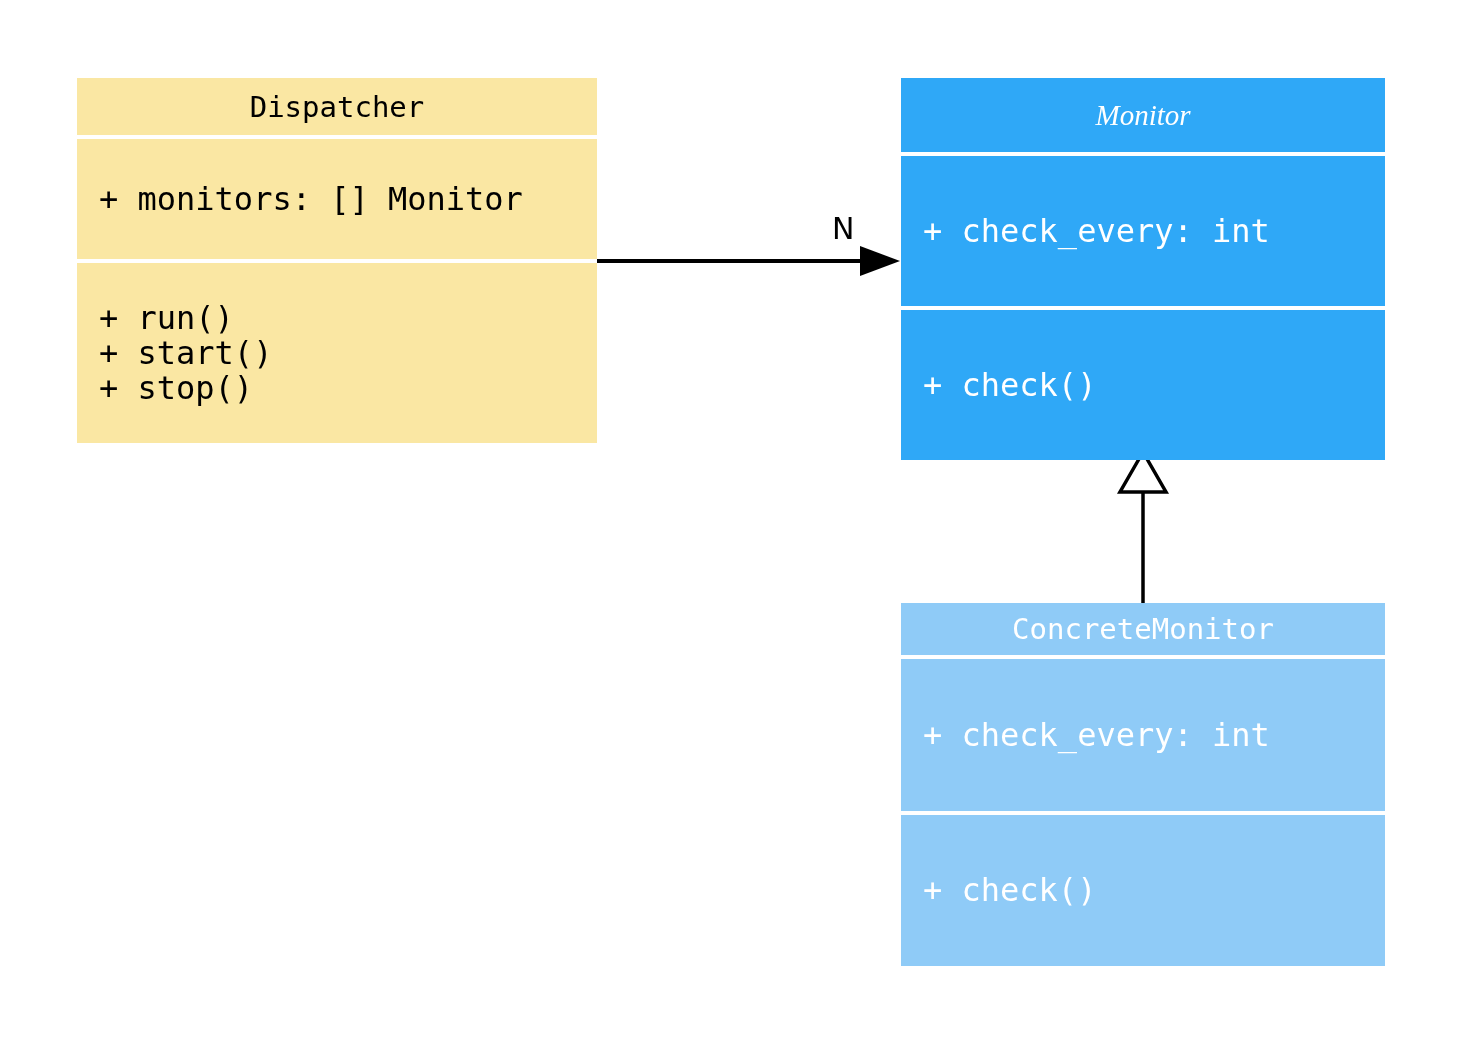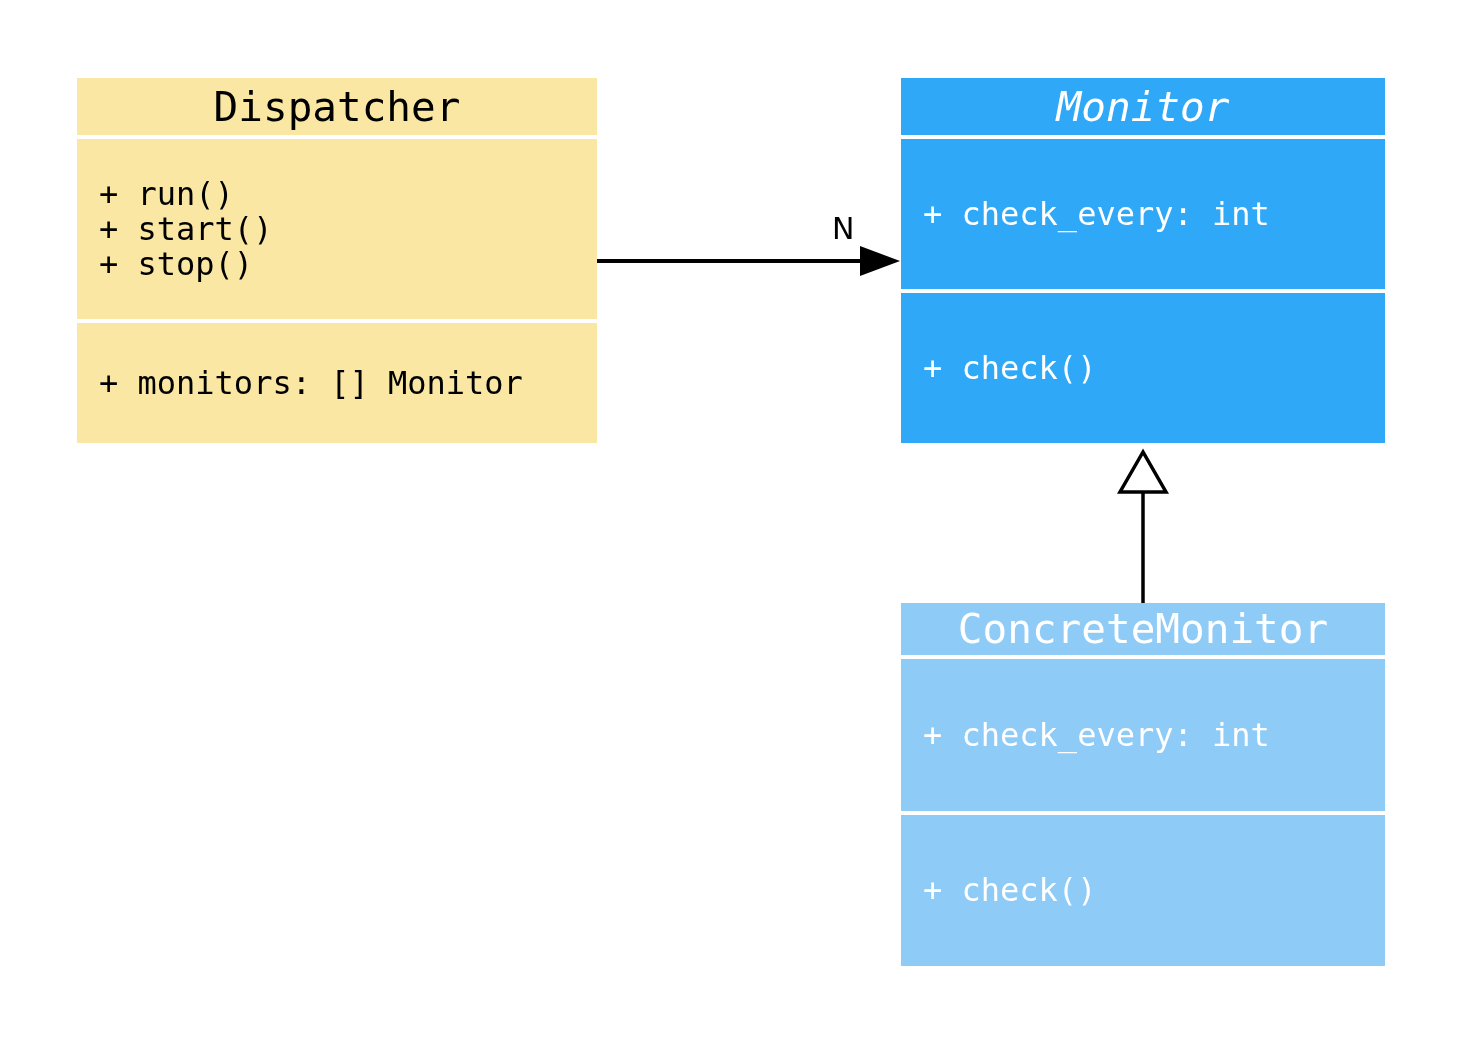--- a/index.html
+++ b/index.html
@@ -15,32 +15,32 @@
   .arrow-layer { position: absolute; left: 0; top: 0; }
   .arrow-line { stroke: var(--arrow, #000); fill: none; }
   .assoc-line { stroke-width: 4; }
   .assoc-head { fill: var(--arrow, #000); stroke: none; }
   .inherit-line { stroke-width: 3.5; }
   .inherit-head { fill: var(--background, #fff); stroke: var(--arrow, #000); stroke-width: 3.5; }
 
   .uml-class { position: absolute; display: flex; flex-direction: column; }
   .sec { display: flex; flex-direction: column; justify-content: center; }
   .sec + .sec { margin-top: 4px; }
-  .sec.title { align-items: center; font-size: 41px; }
+  .sec.title { align-items: center; font-size: 29px; }
   .sec.body { padding-left: 22px; font-size: 32px; line-height: 35px; }
 
   .class-dispatcher-box { left: 77px; top: 78px; width: 520px; }
   .class-dispatcher-box .sec { background: var(--dispatcher-fill, #fae7a3); color: #000; }
   .class-dispatcher-box .title   { height: 57px; }
   .class-dispatcher-box .attrs   { height: 120px; }
   .class-dispatcher-box .methods { height: 180px; }
 
   .class-monitor-box { left: 901px; top: 78px; width: 484px; }
   .class-monitor-box .sec { background: var(--monitor-fill, #2fa8f7); color: #fff; }
-  .class-monitor-box .title   { height: 57px; font-style: italic; }
+  .class-monitor-box .title   { height: 74px; font-style: italic; font-family: Liberation Serif, serif; }
   .class-monitor-box .attrs   { height: 150px; }
   .class-monitor-box .methods { height: 150px; }
 
   .class-concrete-box { left: 901px; top: 603px; width: 484px; }
   .class-concrete-box .sec { background: var(--concrete-monitor-fill, #8fcbf7); color: #fff; }
   .class-concrete-box .title   { height: 52px; }
   .class-concrete-box .attrs   { height: 152px; }
   .class-concrete-box .methods { height: 151px; }
 
   .multiplicity {
@@ -64,27 +64,27 @@
     <g>
       <line class="arrow-line inherit-line" x1="1143" y1="603" x2="1143" y2="490"></line>
       <polygon class="inherit-head" points="1143,452 1120,492 1166,492"></polygon>
     </g>
   </svg>
 
   <div class="multiplicity">N</div>
 
   <div class="uml-class class-dispatcher-box">
     <div class="sec title">Dispatcher</div>
+    <div class="sec body attrs">
+      <div>+ monitors: [] Monitor</div>
+    </div>
     <div class="sec body methods">
       <div>+ run()</div>
       <div>+ start()</div>
       <div>+ stop()</div>
-    </div>
-    <div class="sec body attrs">
-      <div>+ monitors: [] Monitor</div>
     </div>
   </div>
 
   <div class="uml-class class-monitor-box">
     <div class="sec title">Monitor</div>
     <div class="sec body attrs">
       <div>+ check_every: int</div>
     </div>
     <div class="sec body methods">
       <div>+ check()</div>

